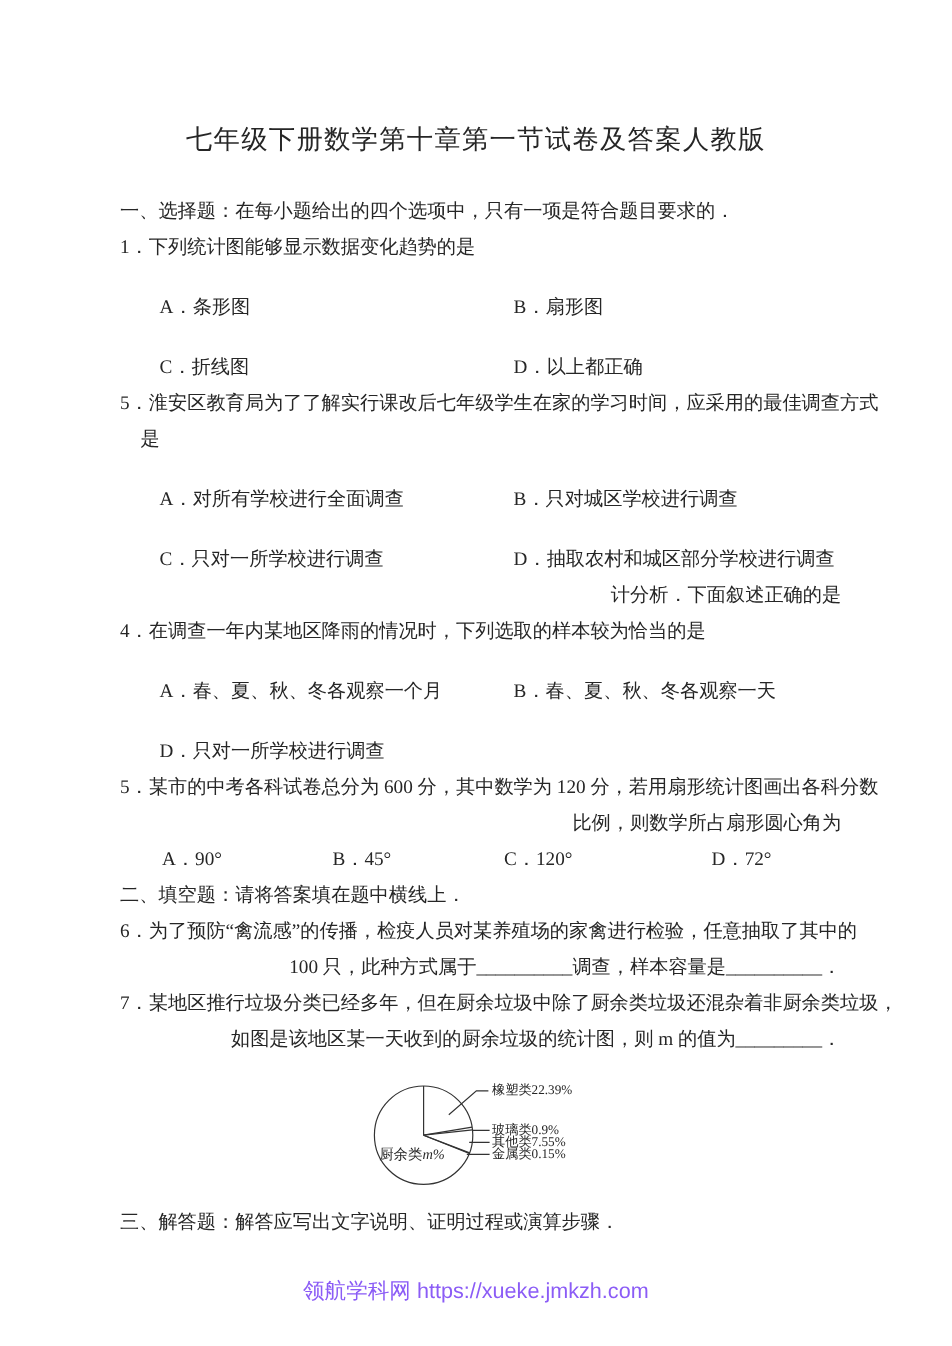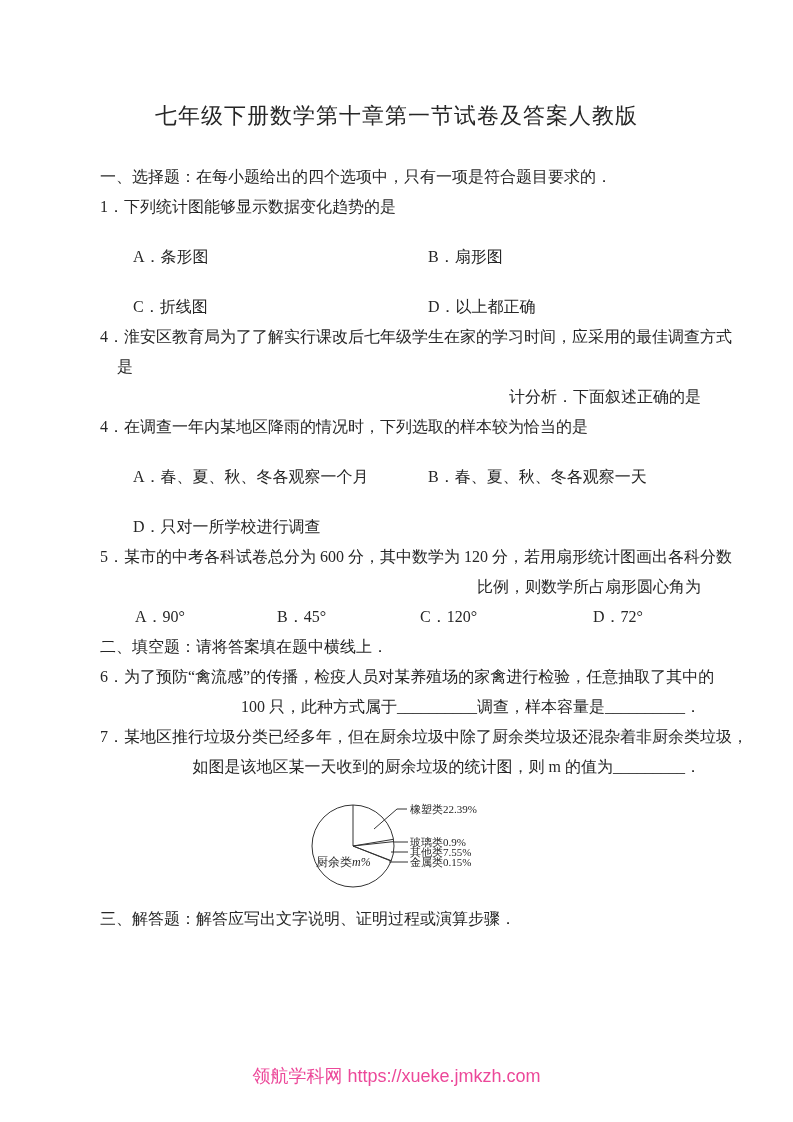--- a/index.html
+++ b/index.html
@@ -46,21 +46,21 @@
     font-family:"Liberation Serif", serif;
     font-size:12px; fill:#262626; stroke:none;
   }
   .m-italic { font-style:italic; }
   .footer {
     position:absolute;
     top:1064px; left:0; width:100%;
     text-align:center;
     font-family:"Liberation Sans", sans-serif;
     font-size:18px;
-    color:#ec4899;
+    color:#8b5cf6;
     white-space:nowrap;
   }
 </style>
 </head>
 <body>
 
 <div class="page">
 
   <div class="title">七年级下册数学第十章第一节试卷及答案人教版</div>
 
@@ -72,22 +72,28 @@
       <div class="row">1．下列统计图能够显示数据变化趋势的是</div>
       <div class="opts2">
         <div class="row">A．条形图</div>
         <div class="row">B．扇形图</div>
         <div class="row">C．折线图</div>
         <div class="row">D．以上都正确</div>
       </div>
     </div>
 
     <div>
-      <div class="row">4．淮安区教育局为了了解实行课改后七年级学生在家的学习时间，应采用的最佳调查方式</div>
+      <div class="row">5．淮安区教育局为了了解实行课改后七年级学生在家的学习时间，应采用的最佳调查方式</div>
       <div class="row cont-sm">是</div>
+      <div class="opts2">
+        <div class="row">A．对所有学校进行全面调查</div>
+        <div class="row">B．只对城区学校进行调查</div>
+        <div class="row">C．只对一所学校进行调查</div>
+        <div class="row">D．抽取农村和城区部分学校进行调查</div>
+      </div>
     </div>
 
     <div>
       <div class="row cont">计分析．下面叙述正确的是</div>
     </div>
 
     <div>
       <div class="row">4．在调查一年内某地区降雨的情况时，下列选取的样本较为恰当的是</div>
       <div class="opts2">
         <div class="row">A．春、夏、秋、冬各观察一个月</div>

